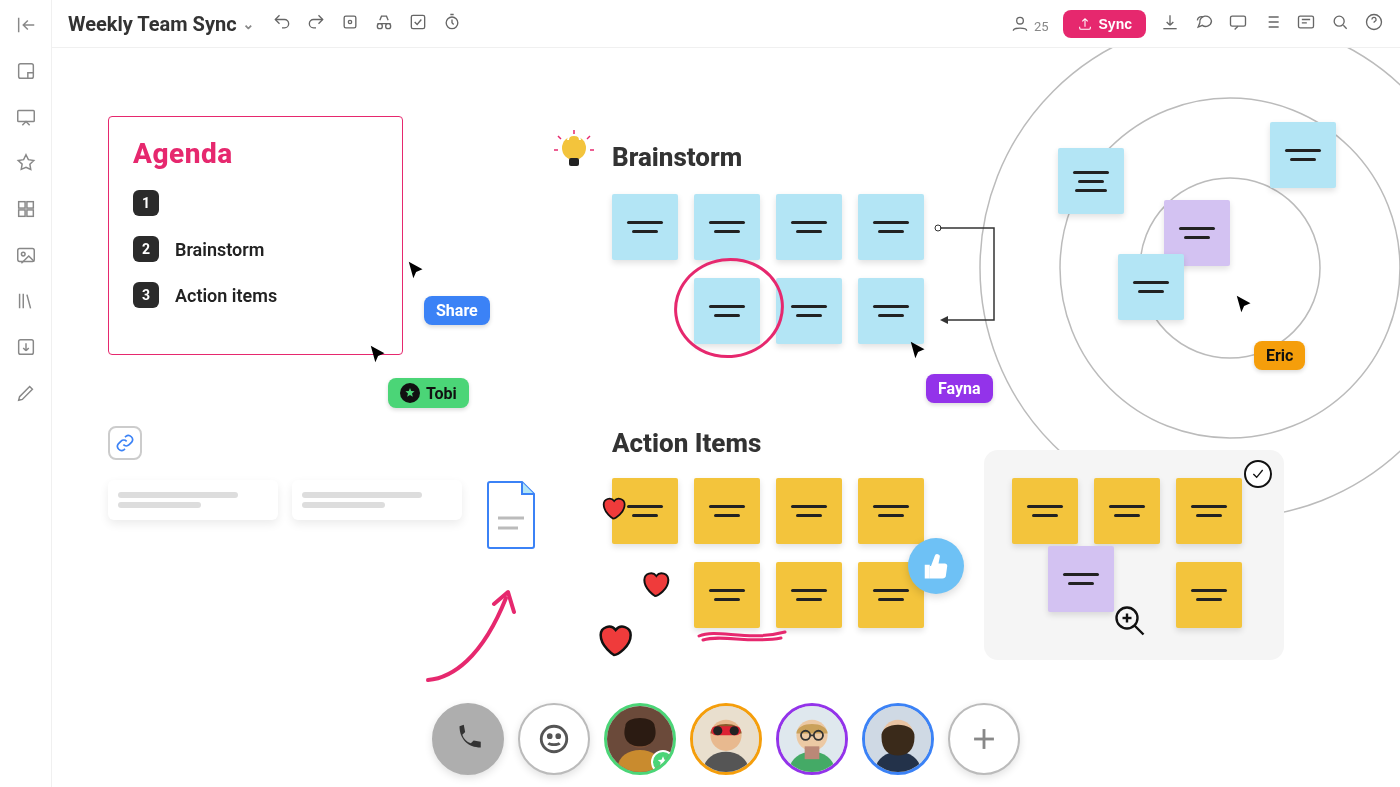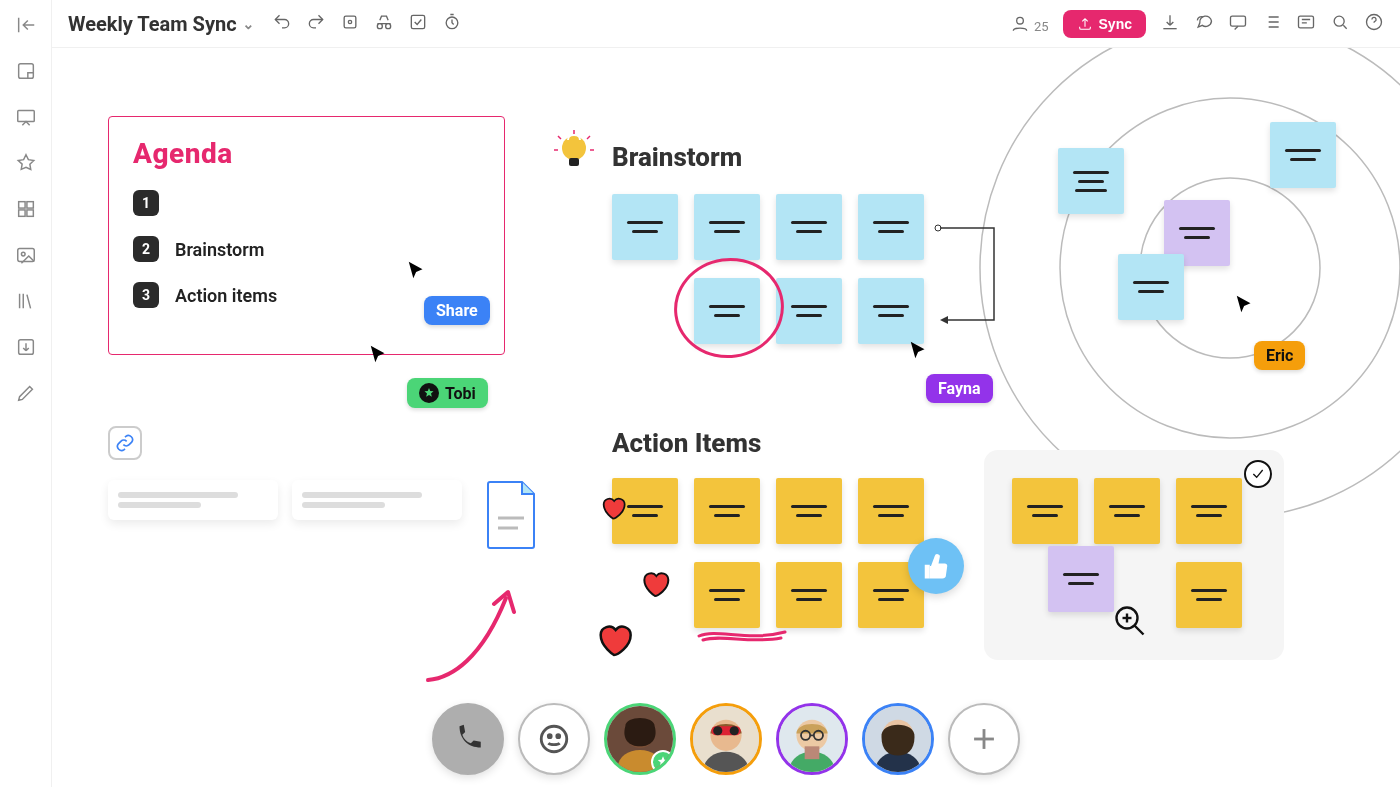--- a/index.html
+++ b/index.html
@@ -60,21 +60,21 @@
   }
   .leftrail .railicon { width: 22px; height: 22px; color:#777; cursor:pointer;}
   .leftrail svg { width: 22px; height: 22px; stroke: #888; fill: none; stroke-width: 1.6; }
 
   
   .canvas { position: absolute; left: 52px; top: 48px; right: 0; bottom: 0; }
 
   
   .agenda {
     position: absolute; left: 56px; top: 68px;
-    width: 397px; border: 1.5px solid var(--pink);
+    width: 295px; border: 1.5px solid var(--pink);
     border-radius: 4px; padding: 20px 24px 26px 24px;
   }
   .agenda h2 { margin:0 0 18px 0; color: var(--pink); font-size: 28px; font-weight: 800; letter-spacing: .5px;}
   .agenda-item { display:flex; align-items:center; gap:16px; font-size:18px; font-weight:600; color:#222; margin:20px 0;}
   .agenda-num { width:26px; height:26px; border-radius:6px; background:#2b2b2b; color:#fff; font-size:14px; font-weight:700; display:flex; align-items:center; justify-content:center;}
 
   
   .sec-title { position:absolute; font-size:26px; font-weight:800; color:#333; }
   .lightbulb { position:absolute; left:500px; top:82px; width:44px; height:44px;}
 
@@ -350,21 +350,21 @@
     </div>
 
   <div class="cursor" style="left:354px; top:212px;"><svg viewBox="0 0 24 24">
         <path d="M3 2l5 18 3-7 7-3z"></path>
       </svg></div>
   <div class="nametag jeff" style="left:372px; top:248px;">Share</div>
 
   <div class="cursor" style="left:316px; top:296px;"><svg viewBox="0 0 24 24">
         <path d="M3 2l5 18 3-7 7-3z"></path>
       </svg></div>
-  <div class="nametag tobi" style="left:355px; top:330px;">
+  <div class="nametag tobi" style="left:336px; top:330px;">
     <span class="starbadge">
         <svg viewBox="0 0 24 24">
           <path d="M12 2l2.5 6 6.5.5-5 4.5 1.7 6.5L12 16l-5.7 3.5L8 13 3 8.5 9.5 8z"></path>
         </svg>
       </span>
     <span>Tobi</span>
   </div>
 
   <div class="cursor" style="left:856px; top:292px;"><svg viewBox="0 0 24 24">
         <path d="M3 2l5 18 3-7 7-3z"></path>

